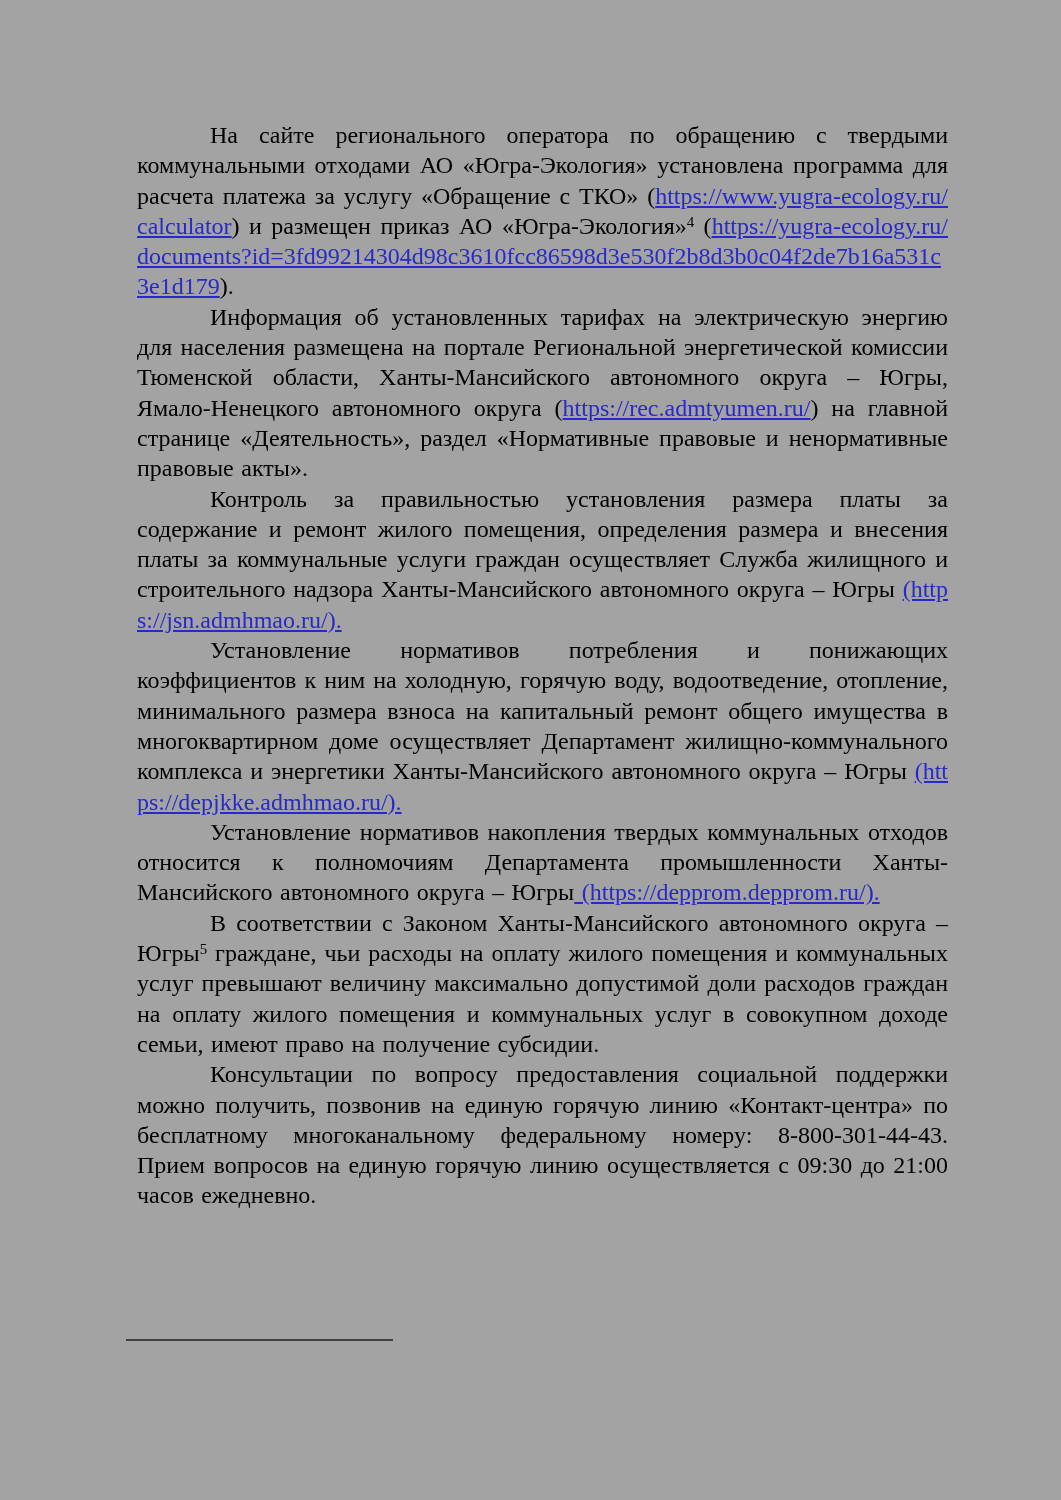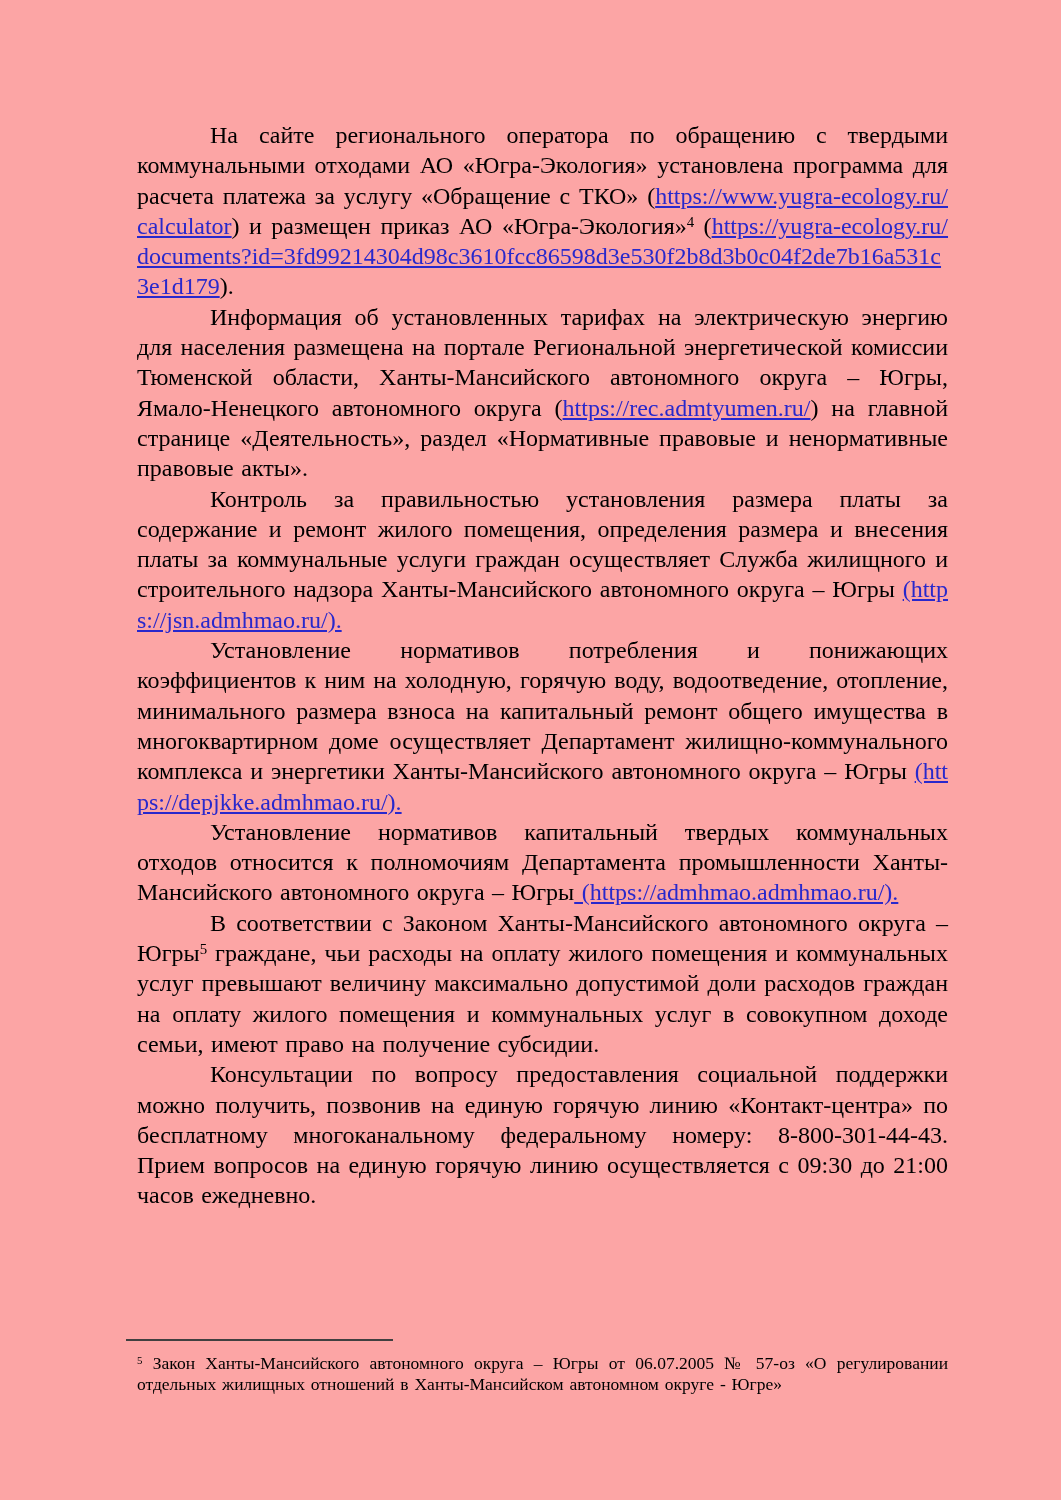--- a/index.html
+++ b/index.html
@@ -1,20 +1,20 @@
 <!DOCTYPE html>
 <html lang="ru"><head>
 <meta charset="utf-8">
 <style>
   html, body { margin: 0; padding: 0; background: #ffffff; }
   .page {
     position: relative;
     width: 1061px;
     height: 1500px;
-    background: #fca5a5;
+    background: #a3a3a3;
     color: #000000;
     font-family: "Liberation Serif", "DejaVu Serif", serif;
     overflow: hidden;
   }
   .body-text {
     position: absolute;
     left: 137px;
     top: 120px;
     width: 811px;
   }
@@ -60,21 +60,18 @@
 </style>
 </head>
 <body>
 
 <div class="page">
   <div class="body-text">
       <p class="doc-par"><span>На сайте регионального оператора по обращению с твердыми коммунальными отходами АО «Югра-Экология» установлена программа для расчета платежа за услугу «Обращение с ТКО» (</span><a class="doc-link" href="#">https://www.yugra-ecology.ru/calculator</a><span>) и размещен приказ АО «Югра-Экология»</span><sup class="fn-ref">4</sup><span> (</span><a class="doc-link" href="#">https://yugra-ecology.ru/documents?id=3fd99214304d98c3610fcc86598d3e530f2b8d3b0c04f2de7b16a531c3e1d179</a><span>).</span></p>
       <p class="doc-par"><span>Информация об установленных тарифах на электрическую энергию для населения размещена на портале Региональной энергетической комиссии Тюменской области, Ханты-Мансийского автономного округа – Югры, Ямало-Ненецкого автономного округа (</span><a class="doc-link" href="#">https://rec.admtyumen.ru/</a><span>)  на главной странице «Деятельность», раздел «Нормативные правовые и ненормативные правовые акты».</span></p>
       <p class="doc-par"><span>Контроль за правильностью установления размера платы за содержание и ремонт жилого помещения, определения размера и внесения платы за коммунальные услуги граждан осуществляет Служба жилищного и строительного надзора Ханты-Мансийского автономного округа – Югры </span><a class="doc-link" href="#">(https://jsn.admhmao.ru/).</a></p>
       <p class="doc-par"><span>Установление нормативов потребления и понижающих коэффициентов к ним на холодную, горячую воду, водоотведение, отопление, минимального размера взноса на капитальный ремонт общего имущества в многоквартирном доме осуществляет Департамент жилищно-коммунального комплекса и энергетики Ханты-Мансийского автономного округа – Югры </span><a class="doc-link" href="#">(https://depjkke.admhmao.ru/).</a></p>
-      <p class="doc-par"><span>Установление нормативов капитальный твердых коммунальных отходов относится к полномочиям Департамента промышленности Ханты-Мансийского автономного округа – Югры</span><a class="doc-link" href="#"> (https://admhmao.admhmao.ru/).</a></p>
+      <p class="doc-par"><span>Установление нормативов накопления твердых коммунальных отходов относится к полномочиям Департамента промышленности Ханты-Мансийского автономного округа – Югры</span><a class="doc-link" href="#"> (https://depprom.depprom.ru/).</a></p>
       <p class="doc-par"><span>В соответствии с Законом Ханты-Мансийского автономного округа – Югры</span><sup class="fn-ref">5</sup><span>  граждане, чьи расходы на оплату жилого помещения и коммунальных услуг превышают величину максимально допустимой доли расходов граждан на оплату жилого помещения и коммунальных услуг в совокупном доходе семьи, имеют право на получение субсидии.</span></p>
       <p class="doc-par"><span>Консультации по вопросу предоставления социальной поддержки можно получить, позвонив на единую горячую линию «Контакт-центра» по бесплатному многоканальному федеральному номеру: 8-800-301-44-43. Прием вопросов на единую горячую линию осуществляется с 09:30 до 21:00 часов ежедневно.</span></p>
     </div>
   <div class="footnote-sep"></div>
-  <div class="footnote">
-    <p class="doc-par" style="font-size:inherit;line-height:inherit;text-indent:0;margin:0;"><sup class="fn-ref">5</sup><span> Закон Ханты-Мансийского автономного округа – Югры от 06.07.2005 № 57-оз «О регулировании отдельных жилищных отношений в Ханты-Мансийском автономном округе - Югре»</span></p>
-  </div>
 </div>
 
 </body></html>

